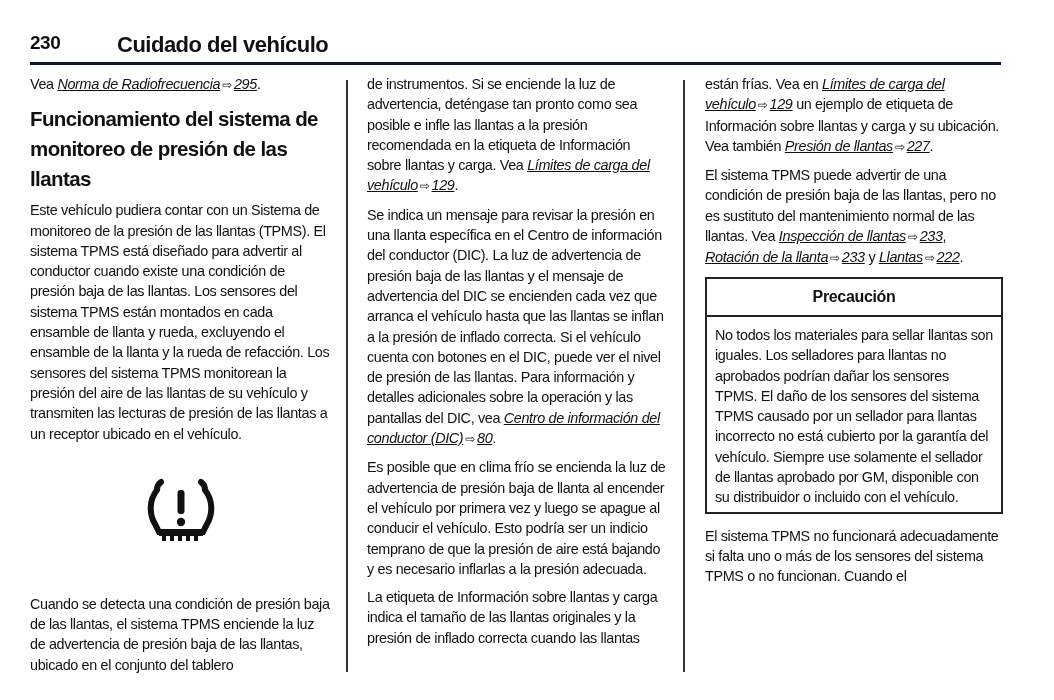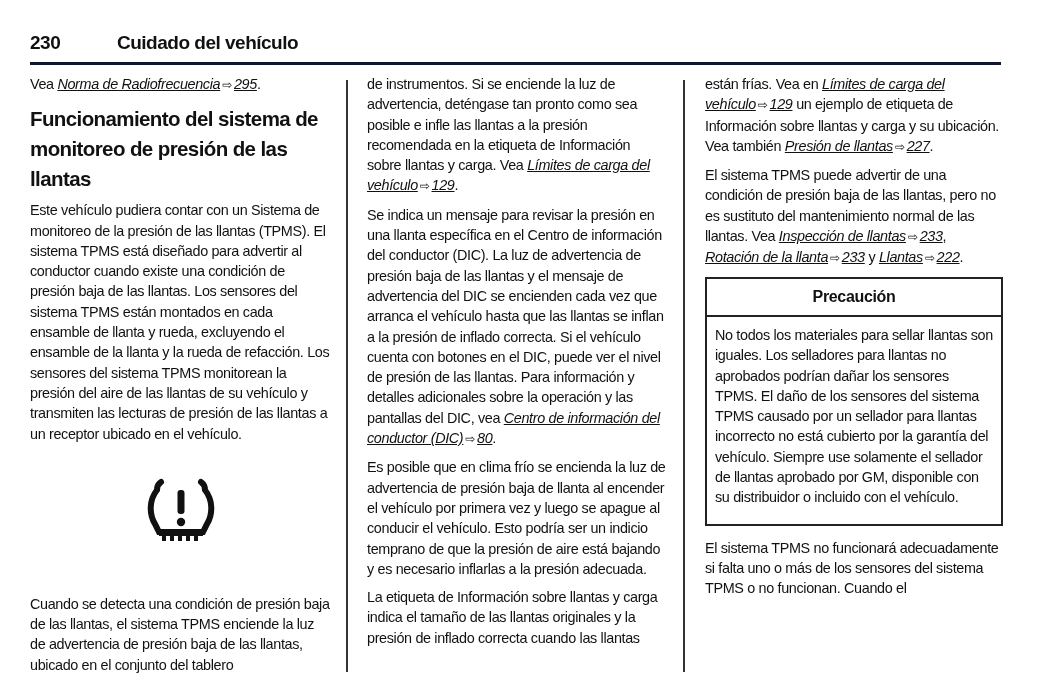--- a/index.html
+++ b/index.html
@@ -28,21 +28,21 @@
       left: 0;
       top: 2px;
       font-size: 19px;
       font-weight: bold;
       letter-spacing: -0.5px;
     }
     .section-title {
       position: absolute;
       left: 87px;
       top: 2px;
-      font-size: 19px;
+      font-size: 22px;
       font-weight: bold;
       letter-spacing: -0.5px;
     }
     .column {
       position: absolute;
       top: 74px;
       font-size: 14.4px;
       line-height: 20.3px;
       letter-spacing: -0.35px;
     }
@@ -85,21 +85,21 @@
       margin: 4px 0 12px 0;
     }
     .caution-title {
       text-align: center;
       font-weight: bold;
       font-size: 16px;
       padding: 8px 0 8px 0;
       border-bottom: 2px solid #222;
     }
     .caution-body {
-      padding: 8px 8px 16px 8px;
+      padding: 8px 8px 4px 8px;
       font-size: 14.4px;
       line-height: 20.3px;
     }
     h3.sub-heading {
       margin: 6px 0 4px 0;
       font-size: 16px;
       line-height: 21px;
       font-weight: bold;
       letter-spacing: -0.4px;
     }

